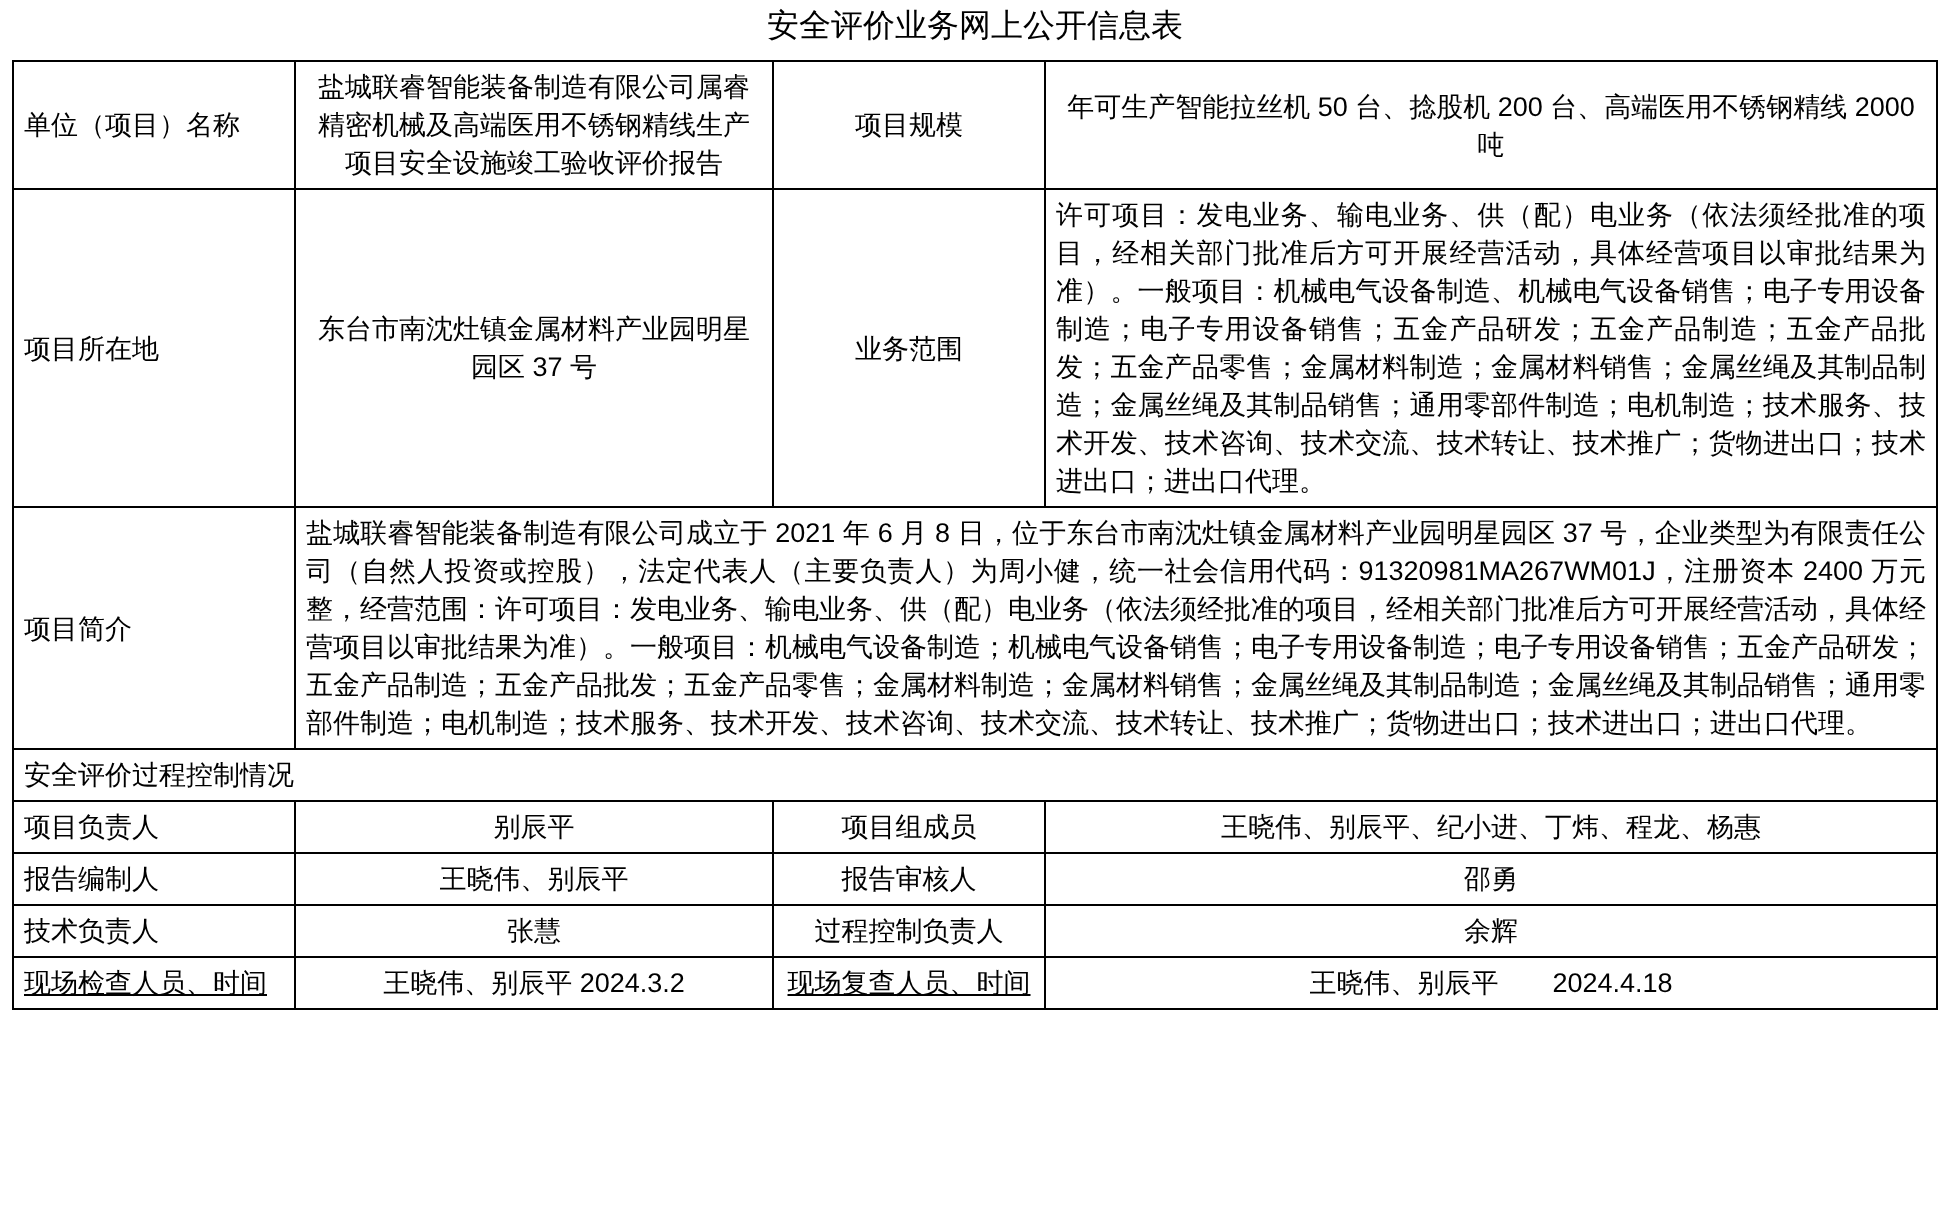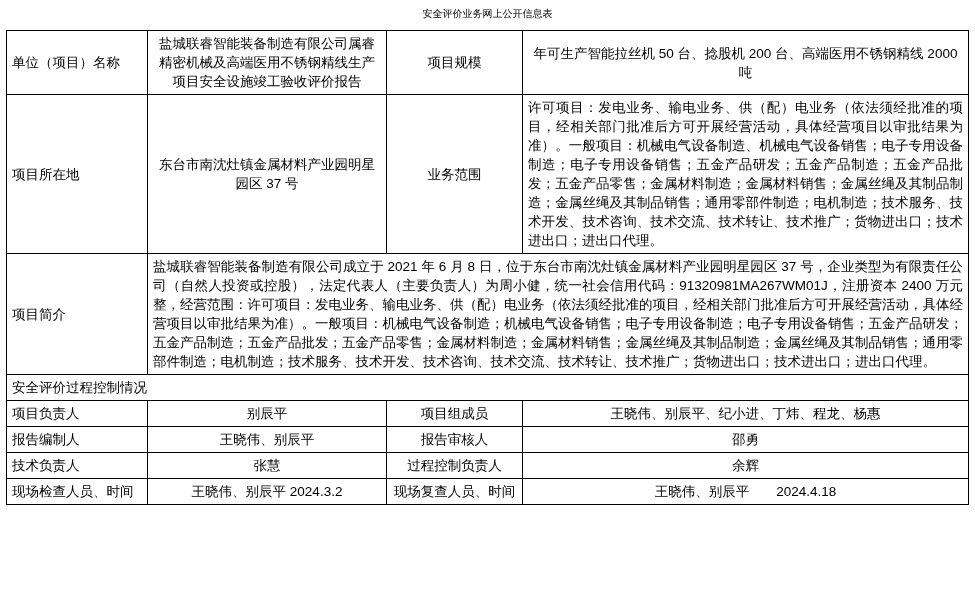--- a/index.html
+++ b/index.html
@@ -15,21 +15,21 @@
     font-size: 13px;
   }
   .page {
     width: 975px;
     height: 609px;
     box-sizing: border-box;
     position: relative;
   }
   .doc-title {
     text-align: center;
-    font-size: 10px;
+    font-size: 16px;
     line-height: 22px;
     padding: 3px 0 5px 0;
     font-family: "Liberation Sans", sans-serif;
     font-weight: normal;
   }
   table.main {
     border-collapse: collapse;
     width: 963px;
     margin: 0 auto;
     table-layout: fixed;
@@ -51,21 +51,21 @@
   }
   td.just {
     text-align: justify;
     text-justify: inter-ideograph;
   }
   td.sectionhead {
     text-align: left;
   }
   .w-val1 { width: 228px; }
   .w-lbl2 { width: 125px; }
-  .nowrapcell { white-space: nowrap; }
+  .nowrapcell { white-space: nowrap; text-decoration: underline; }
 </style>
 </head>
 <body>
 
 <div class="page">
 
   <div class="doc-title">安全评价业务网上公开信息表</div>
 
   <table class="main">
 

